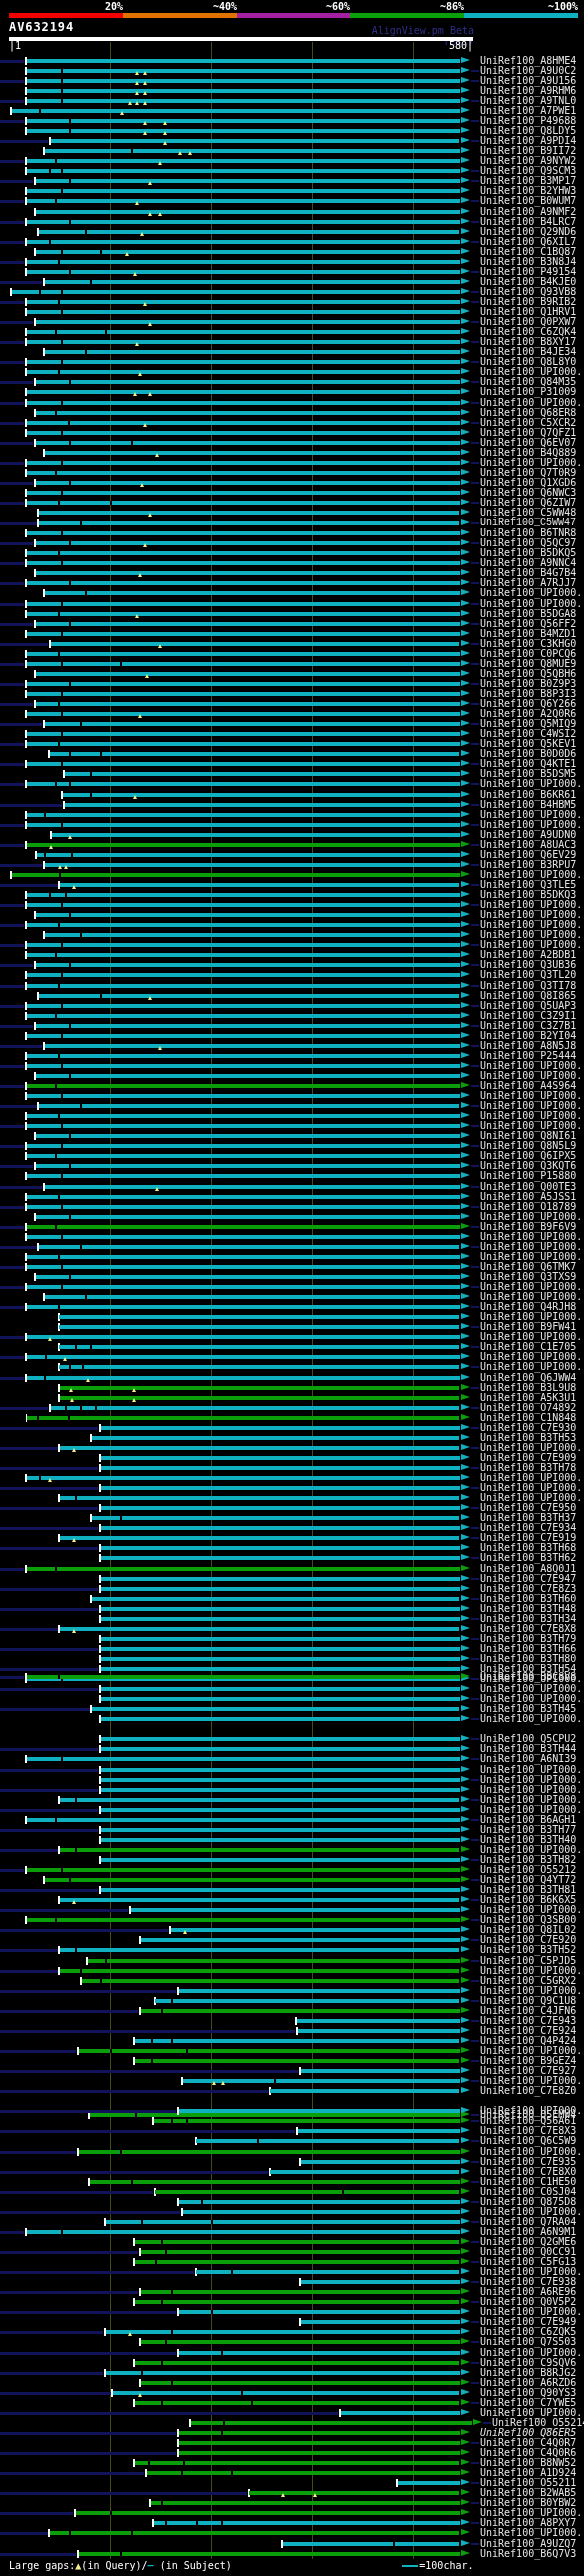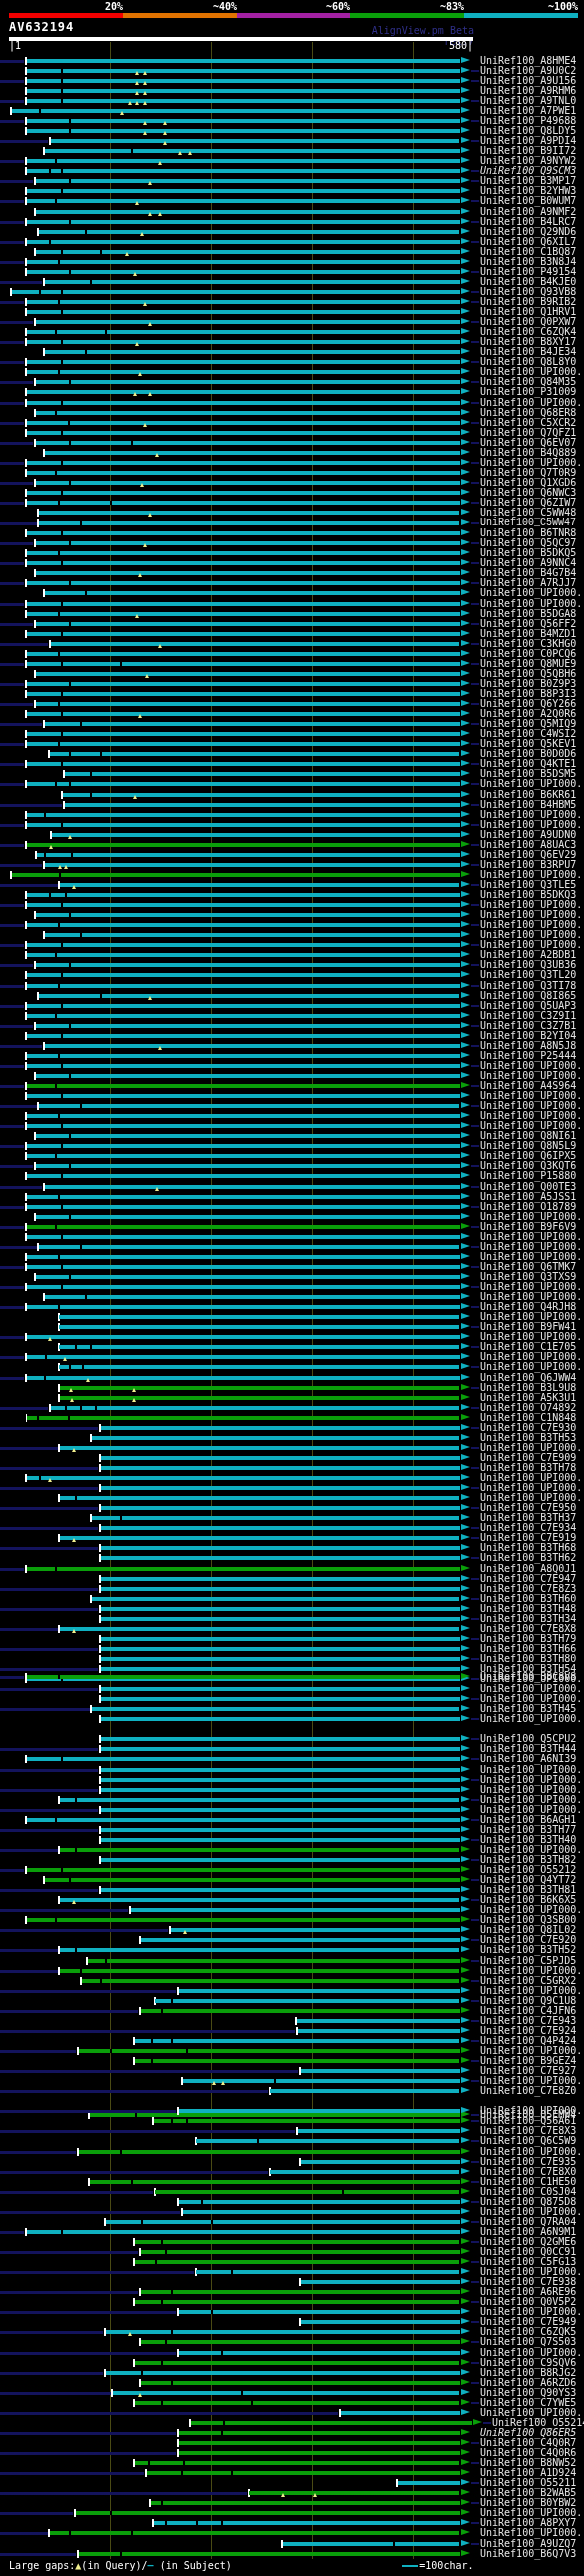--- a/index.html
+++ b/index.html
@@ -33,21 +33,21 @@
 <div id="screen">
 
   <div id="scale-bar">
       <div class="scale-seg" style="left: 9.1px; width: 114px; background: rgb(242, 0, 0);"></div>
       <div class="scale-lbl" style="left: 59px; width: 64px;">20%</div>
       <div class="scale-seg" style="left: 123px; width: 114px; background: rgb(224, 114, 0);"></div>
       <div class="scale-lbl" style="left: 173px; width: 64px;">~40%</div>
       <div class="scale-seg" style="left: 237px; width: 114px; background: rgb(163, 32, 163);"></div>
       <div class="scale-lbl" style="left: 286px; width: 64px;">~60%</div>
       <div class="scale-seg" style="left: 350px; width: 114px; background: rgb(10, 160, 10);"></div>
-      <div class="scale-lbl" style="left: 400px; width: 64px;">~83%</div>
+      <div class="scale-lbl" style="left: 400px; width: 64px;">~86%</div>
       <div class="scale-seg" style="left: 464px; width: 114px; background: rgb(15, 176, 192);"></div>
       <div class="scale-lbl" style="left: 514px; width: 64px;">~100%</div>
     </div>
 
   <div id="query-id">AV632194</div>
   <div id="app-title">AlignView.pm Beta rel.7</div>
   <div id="query-bar"></div>
 
   <div class="ruler-lbl" style="left:9.1px;">|1</div>
   <div class="ruler-lbl" style="left:409px;width:64px;text-align:right;">580|</div>
@@ -157,21 +157,21 @@
       </div>
       <div class="row" style="top: 156px;">
         <div class="novl" style="left: 0px; width: 24px;"></div>
         <div class="tick" style="left: 25px;"></div>
         <div class="bar" style="left: 26.5px; width: 433px; background: rgb(15, 176, 192);"></div>
         <div class="brk" style="left: 55px;"></div>
         <div class="tri" style="left: 158px;"></div>
         <div class="arrow" style="border-left-color: rgb(15, 176, 192);"></div>
         <div class="hit-lbl">UniRef100_A9NYW2</div>
       </div>
-      <div class="row" style="top: 166px; font-style: italic;">
+      <div class="row" style="top: 166px;">
         <div class="tick" style="left: 25px;"></div>
         <div class="bar" style="left: 26.5px; width: 433px; background: rgb(15, 176, 192);"></div>
         <div class="brk" style="left: 49px;"></div>
         <div class="brk" style="left: 61px;"></div>
         <div class="arrow" style="border-left-color: rgb(15, 176, 192);"></div>
         <div class="novr"></div>
         <div class="hit-lbl">UniRef100_Q9SCM3</div>
       </div>
       <div class="row" style="top: 176px;">
         <div class="novl" style="left: 0px; width: 33px;"></div>

